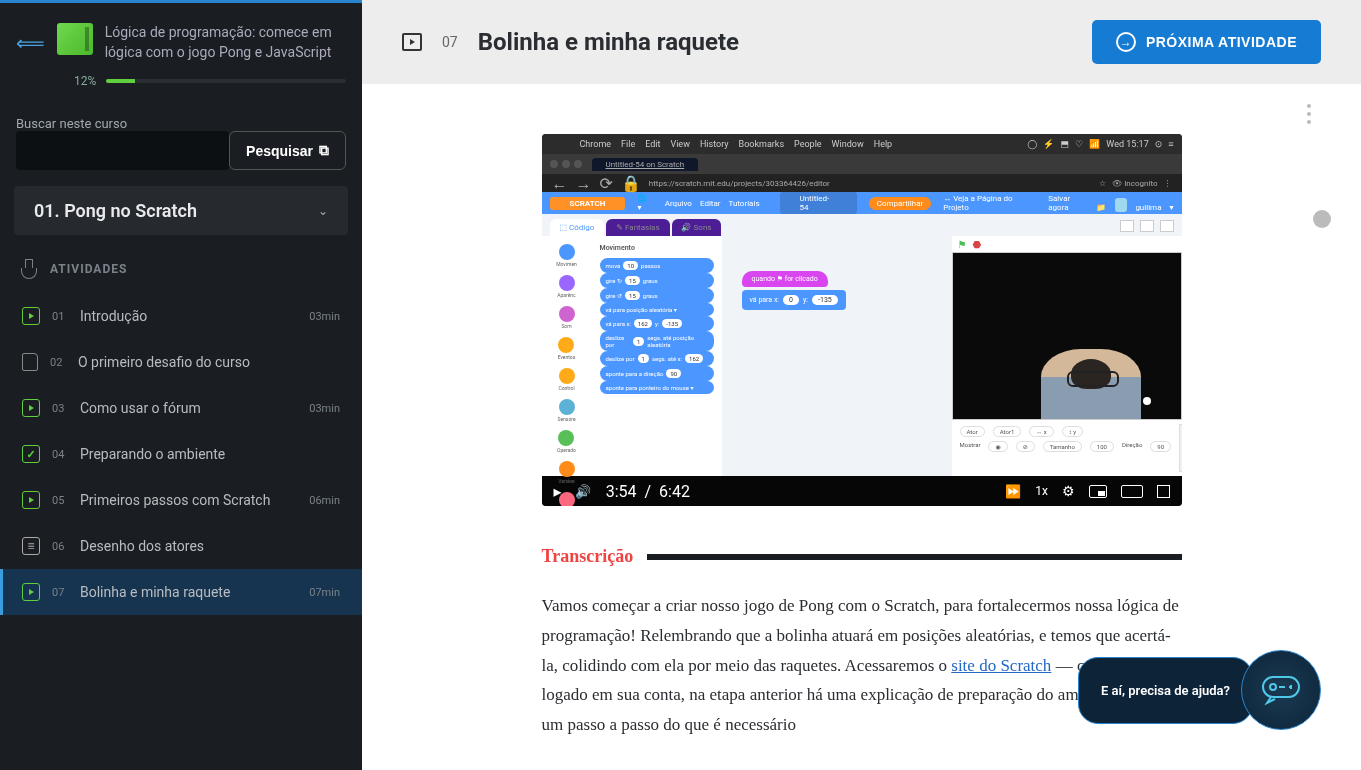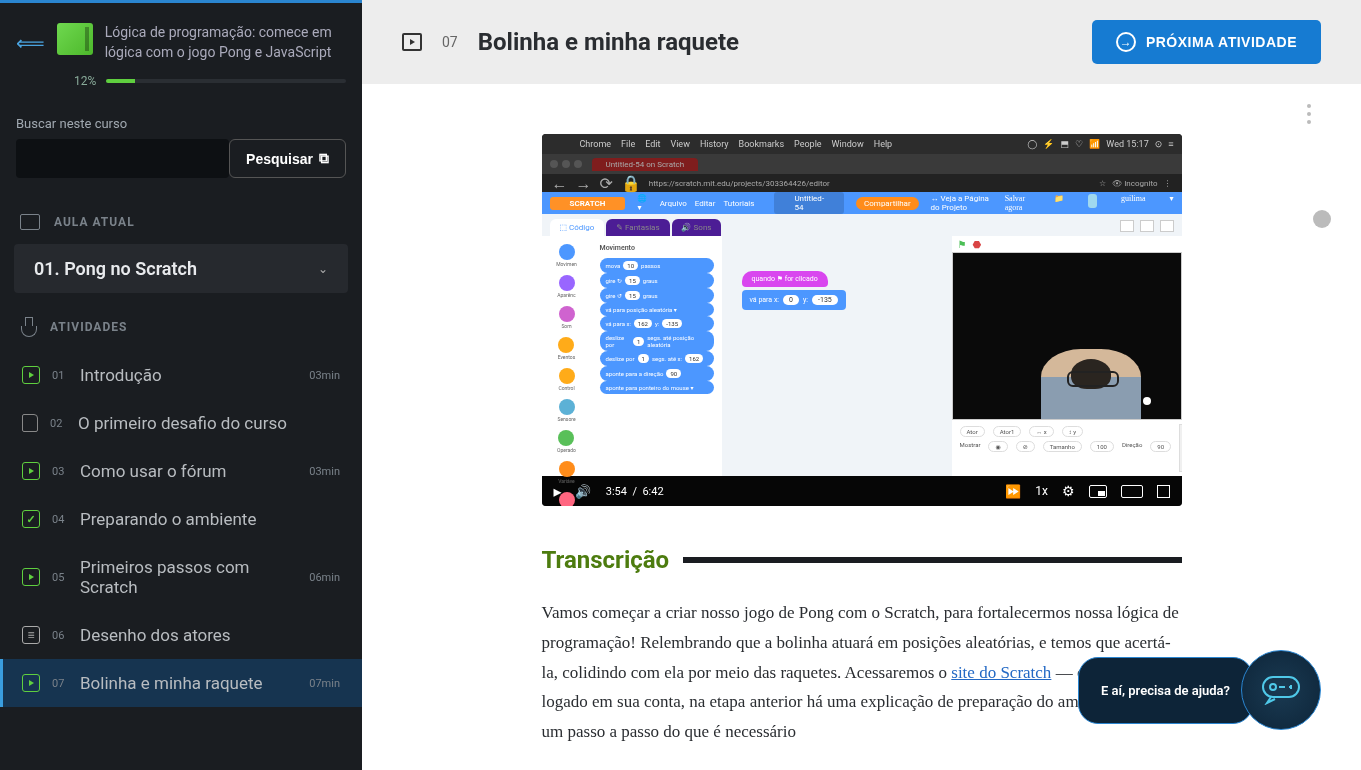--- a/index.html
+++ b/index.html
@@ -12,21 +12,21 @@
     .back-btn { color: #4aa3df; font-size: 20px; cursor: pointer; margin-top: 8px; }
     .course-icon { width: 36px; height: 32px; background: linear-gradient(135deg, #6fd84f, #4cb82b); border-radius: 3px; flex-shrink: 0; position: relative; }
     .course-icon::after { content: ''; position: absolute; right: 4px; top: 4px; bottom: 4px; width: 4px; background: rgba(0,0,0,0.3); }
     .course-title { font-size: 14px; color: #aab; line-height: 1.4; }
     .progress-row { display: flex; align-items: center; gap: 10px; padding: 0 16px 16px 74px; }
     .progress-pct { font-size: 12px; color: #8a9; }
     .progress-bar { flex: 1; height: 4px; background: #2a2e33; border-radius: 2px; overflow: hidden; }
     .progress-fill { height: 100%; background: #5fcf3f; width: 12%; }
     
     .search-section { padding: 12px 16px 16px; }
-    .search-label { font-size: 13px; color: #a0a8b0; margin-bottom: 8px; }
+    .search-label { font-size: 13px; color: #a0a8b0; }
     .search-row { display: flex; gap: 0; }
     .search-input { flex: 1; background: #0d1013; border: none; border-radius: 4px; padding: 10px 12px; color: #fff; font-size: 14px; }
     .search-btn { background: transparent; border: 1px solid #555; border-radius: 6px; padding: 10px 16px; color: #fff; font-size: 14px; font-weight: 600; cursor: pointer; display: flex; align-items: center; gap: 6px; }
     
     .section-header { display: flex; align-items: center; gap: 14px; padding: 20px 20px 14px; color: #7a828a; font-size: 12px; font-weight: 700; letter-spacing: 1px; }
     .section-icon { width: 20px; height: 16px; border: 1.5px solid #7a828a; border-radius: 2px; position: relative; }
     .flask-icon { width: 16px; height: 20px; position: relative; }
     .flask-icon::before { content: ''; position: absolute; width: 6px; height: 8px; border: 1.5px solid #7a828a; border-bottom: none; top: 0; left: 5px; }
     .flask-icon::after { content: ''; position: absolute; width: 14px; height: 10px; border: 1.5px solid #7a828a; border-radius: 0 0 8px 8px; border-top: none; bottom: 0; left: 1px; }
     
@@ -36,21 +36,21 @@
     
     .activity-item { display: flex; align-items: center; gap: 12px; padding: 14px 22px; cursor: pointer; font-size: 14px; color: #b8bcc0; }
     .activity-item.active { background: #163450; border-left: 3px solid #3a9dde; padding-left: 19px; }
     .act-icon { width: 18px; height: 18px; border: 1.5px solid #5fcf3f; border-radius: 3px; display: flex; align-items: center; justify-content: center; flex-shrink: 0; }
     .act-icon.play::after { content: ''; width: 0; height: 0; border-left: 5px solid #5fcf3f; border-top: 3px solid transparent; border-bottom: 3px solid transparent; margin-left: 1px; }
     .act-icon.doc { border-color: #888; width: 16px; height: 18px; border-radius: 2px 4px 2px 2px; }
     .act-icon.check::after { content: '✓'; color: #5fcf3f; font-size: 11px; font-weight: bold; }
     .act-icon.list { border-color: #aaa; }
     .act-icon.list::after { content: '≡'; color: #aaa; font-size: 12px; }
     .act-num { font-size: 11px; color: #7a828a; min-width: 16px; }
-    .act-title { flex: 1; font-size: 17px; }
+    .act-title { flex: 1; font-size: 14px; }
     .act-dur { font-size: 11px; color: #7a828a; }
     
     
     .main { flex: 1; background: #fff; display: flex; flex-direction: column; overflow: hidden; }
     .topbar { background: #ededed; padding: 20px 40px; display: flex; align-items: center; gap: 20px; }
     .tb-icon { width: 20px; height: 18px; border: 2px solid #333; border-radius: 2px; display: flex; align-items: center; justify-content: center; }
     .tb-icon::after { content: ''; width: 0; height: 0; border-left: 5px solid #333; border-top: 3px solid transparent; border-bottom: 3px solid transparent; margin-left: 1px; }
     .tb-num { font-size: 14px; color: #666; }
     .tb-title { font-size: 24px; font-weight: 700; color: #2a2d31; flex: 1; }
     .next-btn { background: #167bd2; color: #fff; border: none; border-radius: 5px; padding: 12px 24px; font-size: 14px; font-weight: 700; letter-spacing: 0.5px; cursor: pointer; display: flex; align-items: center; gap: 10px; }
@@ -63,28 +63,28 @@
     
     .video-wrap { max-width: 640px; margin: 50px auto 40px; }
     .video-frame { width: 100%; border-radius: 4px; overflow: hidden; position: relative; background: #1a1a1a; }
     .video-top { height: 20px; background: #2c2c2c; display: flex; align-items: center; padding: 0 8px; gap: 30px; }
     .apple { color: #ccc; font-size: 10px; }
     .menubar { display: flex; gap: 10px; font-size: 9px; color: #ccc; }
     .menubar-r { margin-left: auto; display: flex; gap: 6px; font-size: 9px; color: #ccc; }
     .browser-tabs { height: 20px; background: #3a3a3a; display: flex; align-items: center; padding: 0 8px; }
     .browser-tabs .dots3 { display: flex; gap: 4px; }
     .browser-tabs .dots3 span { width: 8px; height: 8px; border-radius: 50%; background: #555; }
-    .browser-tabs .tab { background: #7f1d1d; font-size: 8px; color: #aaa; padding: 2px 14px; margin-left: 10px; border-radius: 4px 4px 0 0; }
+    .browser-tabs .tab { background: #0f172a; font-size: 8px; color: #aaa; padding: 2px 14px; margin-left: 10px; border-radius: 4px 4px 0 0; text-decoration: underline; }
     .url-bar { height: 18px; background: #222; display: flex; align-items: center; padding: 0 10px; gap: 8px; }
     .url-bar .url { font-size: 8px; color: #aaa; }
     .url-bar .right { margin-left: auto; font-size: 8px; color: #aaa; display: flex; gap: 6px; }
     .scratch-bar { height: 22px; background: #4c97ff; display: flex; align-items: center; padding: 0 8px; gap: 12px; font-size: 8px; color: #fff; }
     .scratch-bar .share { background: #ff8c1a; padding: 2px 8px; border-radius: 10px; font-size: 8px; }
     .scratch-bar .logo { background: #ff9126; padding: 2px 20px; border-radius: 3px; font-weight: bold; }
-    .scratch-bar .right-s { margin-left: auto; display: flex; gap: 24px; align-items: flex-start; font-family: Liberation Serif, serif; }
+    .scratch-bar .right-s { margin-left: auto; display: flex; gap: 8px; align-items: flex-end; }
     .scratch-bar .avatar-s { width: 14px; height: 14px; background: #a0d8ef; border-radius: 3px; }
     .scratch-tabs { height: 22px; background: #f0f4f8; display: flex; align-items: flex-end; padding: 0 8px; gap: 2px; font-size: 8px; }
     .scratch-tab { padding: 4px 10px; background: #fff; border-radius: 6px 6px 0 0; color: #4c97ff; }
     .scratch-tab.inactive { background: #4c1d95; color: #888; }
     .scratch-tabs .stage-ctrls { margin-left: auto; display: flex; gap: 6px; padding-bottom: 4px; }
     .scratch-tabs .stage-ctrls span { width: 14px; height: 12px; border: 1px solid #ccc; background: #fff; }
     
     .scratch-body { display: flex; height: 240px; background: #e8eef5; }
     .blocks-col { width: 50px; background: #fff; display: flex; flex-direction: column; align-items: center; gap: 8px; padding: 8px 4px; }
     .block-cat { width: 16px; height: 16px; border-radius: 50%; }
@@ -107,33 +107,33 @@
     .instructor::after { content: ''; position: absolute; top: 22px; left: 26px; width: 48px; height: 12px; border: 2px solid #222; border-radius: 6px; background: transparent; }
     .sprite-panel { height: 56px; background: #fff; display: flex; padding: 4px; gap: 4px; }
     .sprite-info { flex: 1; font-size: 6px; color: #555; }
     .sprite-info-row { display: flex; gap: 8px; padding: 2px 4px; }
     .sprite-info-row span { border: 1px solid #ddd; padding: 1px 6px; border-radius: 8px; }
     .stage-thumb { width: 36px; background: #f0f0f0; border: 1px solid #ddd; font-size: 6px; text-align: center; padding: 2px; }
     
     .video-controls { height: 30px; background: rgba(0,0,0,0.75); display: flex; align-items: center; padding: 0 12px; gap: 14px; color: #fff; font-size: 12px; }
     .vc-play::after { content: '▸'; font-size: 16px; }
     .vc-vol::after { content: '🔊'; font-size: 13px; }
-    .vc-time { font-size: 11px; }
+    .vc-time { font-size: 16px; }
     .vc-spacer { flex: 1; }
     .vc-ff::after { content: '⏩'; font-size: 13px; }
     .vc-gear::after { content: '⚙'; font-size: 14px; }
     .vc-pip { width: 18px; height: 13px; border: 1.5px solid #fff; border-radius: 2px; position: relative; }
     .vc-pip::after { content: ''; position: absolute; width: 7px; height: 5px; background: #fff; bottom: 1px; right: 1px; }
     .vc-wide { width: 22px; height: 13px; border: 1.5px solid #fff; border-radius: 2px; }
     .vc-full { width: 13px; height: 13px; border: 1.5px solid #fff; }
     .vc-btn { cursor: pointer; }
     
     .transcript { max-width: 640px; margin: 0 auto; }
     .transcript-header { display: flex; align-items: center; gap: 14px; margin-bottom: 24px; }
-    .transcript-title { font-size: 24px; font-weight: 700; color: #4d7c0f; }
+    .transcript-title { font-size: 18px; font-weight: 700; color: #ef4444; font-family: Liberation Serif, serif; }
     .transcript-line { flex: 1; height: 6px; background: #1a1d21; }
     .transcript-body { font-family: Georgia, serif; font-size: 17px; line-height: 1.75; color: #2a2d31; }
     .transcript-body a { color: #2268c4; text-decoration: underline; }
     
     .help-bubble { position: fixed; bottom: 40px; right: 40px; display: flex; align-items: center; gap: 0; z-index: 100; }
     .help-text { background: #0d2438; color: #fff; font-size: 13px; font-weight: 600; padding: 25px 22px; border-radius: 20px; border: 1px solid #2a85d0; text-align: center; }
     .help-icon { width: 80px; height: 80px; background: radial-gradient(circle, #1a3a52, #0d2438); border-radius: 50%; display: flex; align-items: center; justify-content: center; margin-left: -12px; border: 1px solid #2a85d0; }
     .help-icon svg { width: 40px; height: 30px; }
     
     .scroll-indicator { position: fixed; right: 30px; top: 210px; width: 18px; height: 18px; background: #bbb; border-radius: 50%; }
@@ -156,24 +156,20 @@
     </div>
     <div class="search-section">
       <div class="search-label">Buscar neste curso</div>
       <div class="search-row">
         <input class="search-input" type="text" style="">
         <button class="search-btn">
           <span>Pesquisar</span>
           <span>⧉</span>
         </button>
       </div>
-    </div>
-    <div class="section-header">
-      <div class="section-icon"></div>
-      <span>AULA ATUAL</span>
     </div>
     <div class="lesson-item">
       <span class="lesson-title">01. Pong no Scratch</span>
       <span class="chevron-down">⌄</span>
     </div>
     <div class="section-header">
       <div class="flask-icon"></div>
       <span>ATIVIDADES</span>
     </div>
     <div id="activities-container">

